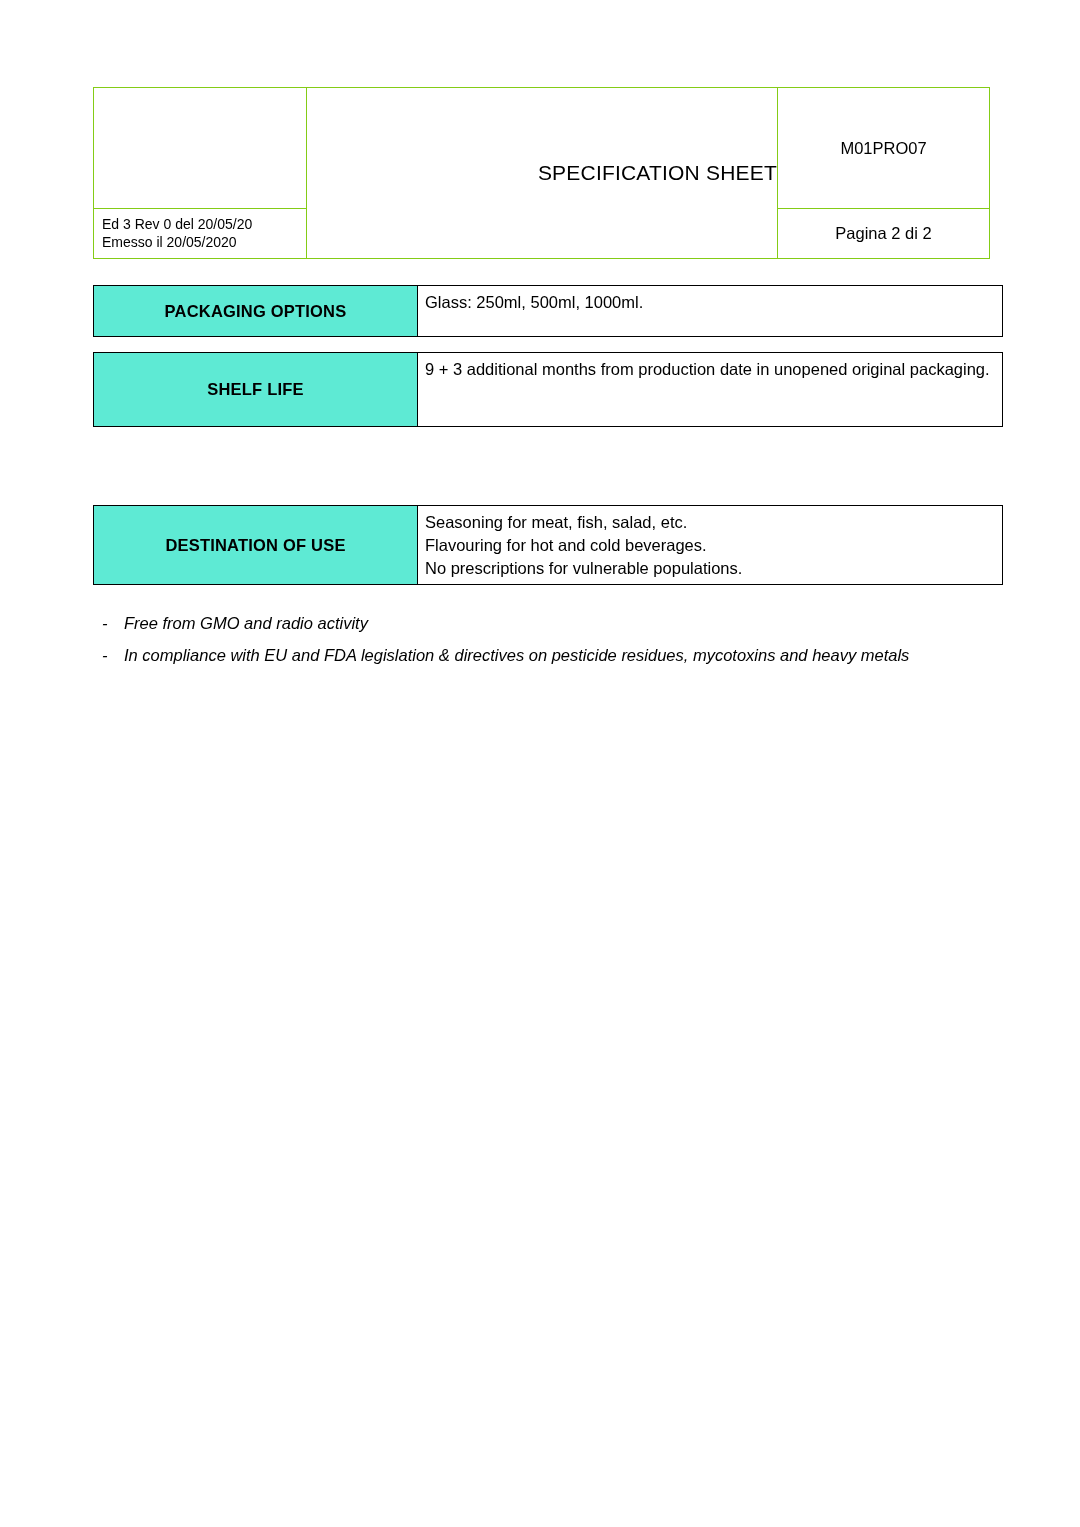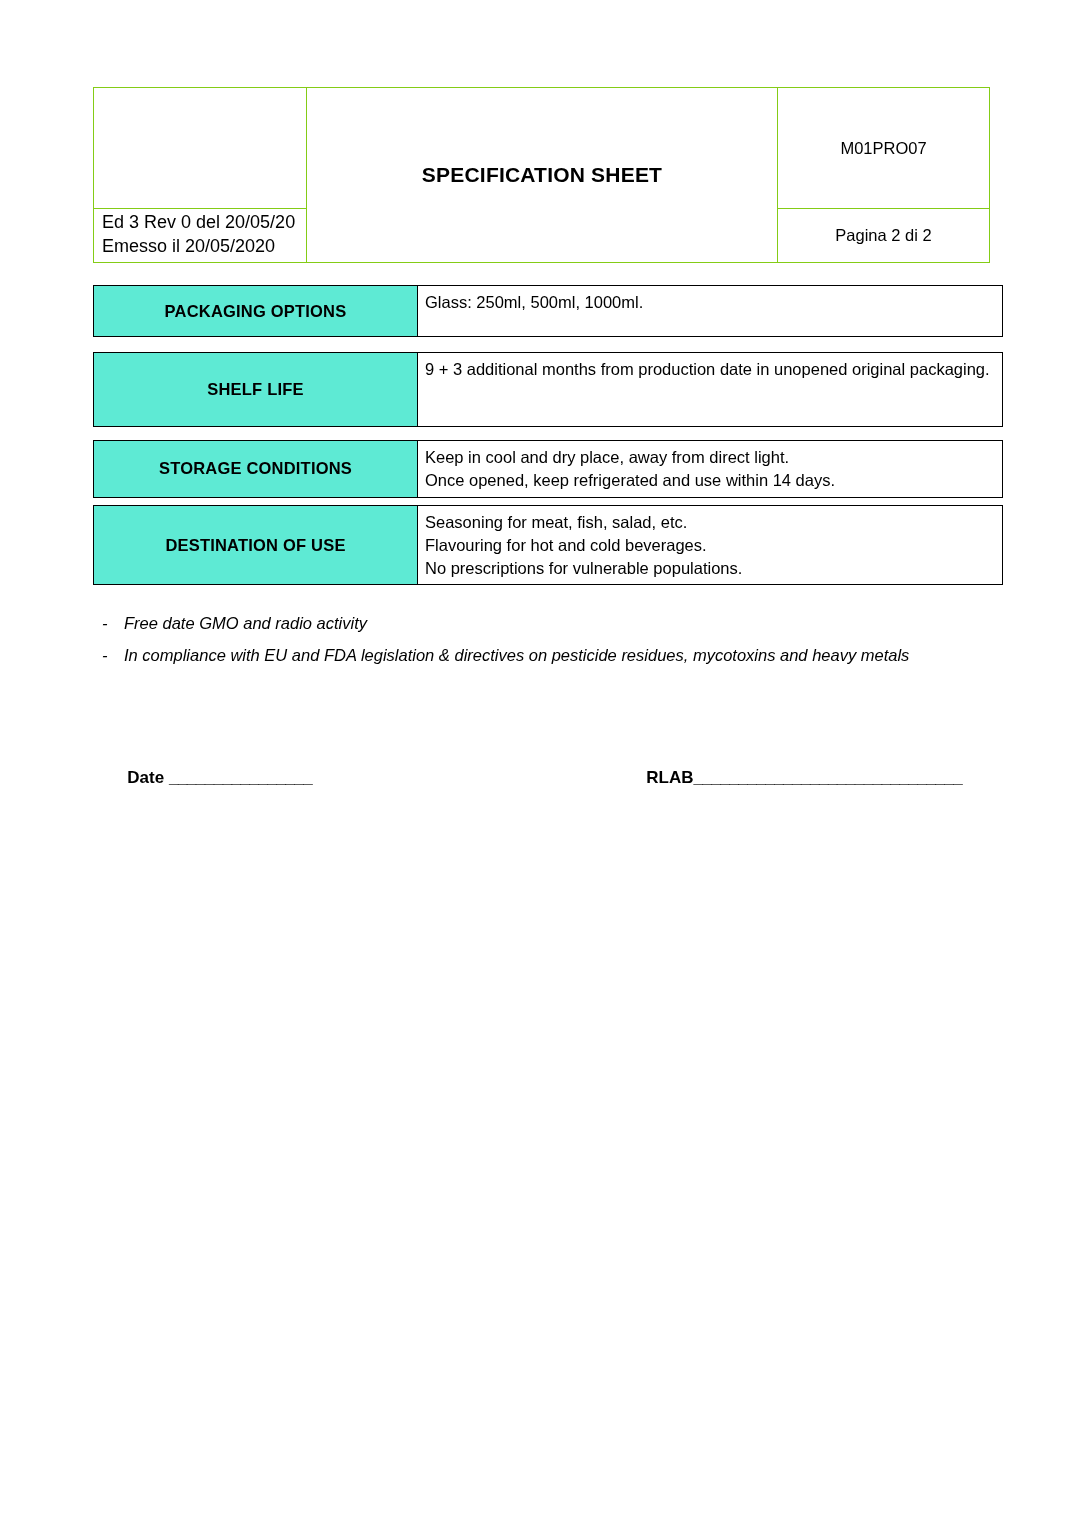--- a/index.html
+++ b/index.html
@@ -41,29 +41,29 @@
   }
 
   .hdr-logo-cell {
     width: 212px;
     height: 85px;
   }
   .hdr-edition-cell {
     width: 212px;
     height: 44px;
     padding: 2px 0 3px 8px !important;
-    font-size: 18px;
+    font-size: 14px;
     line-height: 1.32;
     white-space: nowrap;
   }
   .hdr-title-cell {
     width: 470px;
-    text-align: center;
+    text-align: right;
     font-size: 21px;
-    font-weight: bold;
+    font-weight: normal;
     letter-spacing: 0.2px;
   }
   .hdr-code-cell {
     width: 211px;
     height: 120px;
     text-align: center;
     font-size: 16.5px;
   }
   .hdr-page-cell {
     width: 211px;
@@ -218,60 +218,41 @@
     <tbody>
         <tr>
       <td class="spec-label">SHELF LIFE</td>
       <td class="spec-value">
         <p class="just">9 + 3 additional months from production date in unopened original packaging.</p>
       </td>
     </tr>
   </tbody>
     </table>
 
-  <table class="spec-block" id="block-storage">
-    <tbody>
-        <tr>
-      <td class="spec-label">STORAGE CONDITIONS</td>
-      <td class="spec-value">
-        <p>Keep in cool and dry place, away from direct light.</p>
-        <p>Once opened, keep refrigerated and use within 14 days.</p>
-      </td>
-    </tr>
-  </tbody>
-    </table>
 
   <table class="spec-block" id="block-destination">
     <tbody>
         <tr>
       <td class="spec-label">DESTINATION OF USE</td>
       <td class="spec-value">
         <p>Seasoning for meat, fish, salad, etc.</p>
         <p>Flavouring for hot and cold beverages.</p>
         <p>No prescriptions for vulnerable populations.</p>
       </td>
     </tr>
   </tbody>
     </table>
 
   <div class="notes">
 
     <div class="note-item">
       <span class="note-dash">-</span>
-      <span>Free date GMO and radio activity</span>
+      <span>Free from GMO and radio activity</span>
     </div>
 
     <div class="note-item">
       <span class="note-dash">-</span>
       <span>In compliance with EU and FDA legislation &amp; directives on pesticide residues, mycotoxins and heavy metals</span>
     </div>
   </div>
 
-  <div class="sig-row">
-    <div class="sig-date">
-      <span>Date </span><span class="sig-rule">________________</span>
-    </div>
-    <div class="sig-rlab">
-      <span>RLAB</span><span class="sig-rule">______________________________</span>
-    </div>
-  </div>
 
 </div>
 
 </body></html>

